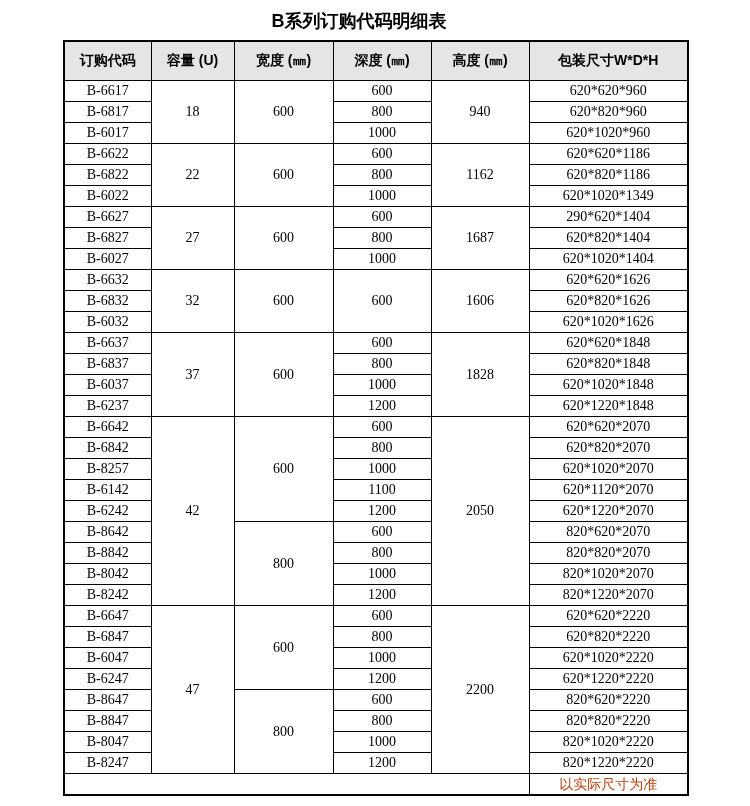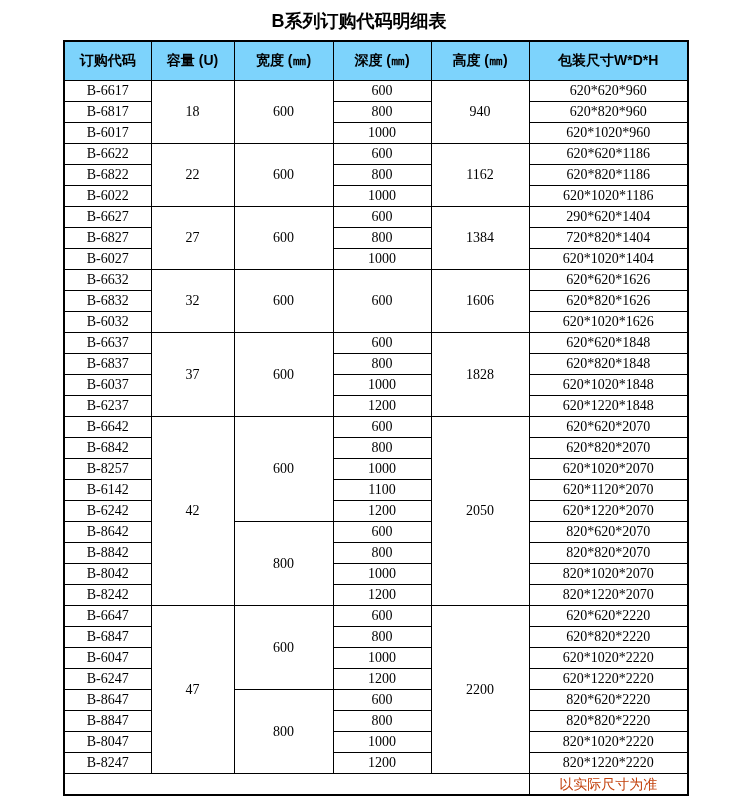--- a/index.html
+++ b/index.html
@@ -17,21 +17,21 @@
     position:absolute;left:63px;top:40px;width:624px;
     border-collapse:collapse;table-layout:fixed;
     border:2px solid #000;
   }
   .spec th,.spec td{
     border:1px solid #000;padding:0;margin:0;
     text-align:center;vertical-align:middle;color:#000;
     overflow:hidden;white-space:nowrap;
   }
   .spec th{
-    height:38px;background:#7dd3fc;
+    height:38px;background:#e5e5e5;
     font-size:14px;font-weight:bold;
     font-family:"Liberation Sans","DejaVu Sans",sans-serif;
   }
   .spec td{
     height:20px;line-height:20px;font-size:14px;background:#ffffff;
   }
   .spec td.note{
     color:#c2410c;
     font-family:"Liberation Sans","DejaVu Sans",sans-serif;
   }
@@ -88,34 +88,34 @@
         <td>620*620*1186</td>
       </tr>
       <tr>
         <td>B-6822</td>
         <td>800</td>
         <td>620*820*1186</td>
       </tr>
       <tr>
         <td>B-6022</td>
         <td>1000</td>
-        <td>620*1020*1186</td>
+        <td>620*1020*1349</td>
       </tr>
       <tr>
         <td>B-6627</td>
         <td rowspan="3">27</td>
         <td rowspan="3">600</td>
         <td>600</td>
-        <td rowspan="3">1384</td>
+        <td rowspan="3">1687</td>
         <td>290*620*1404</td>
       </tr>
       <tr>
         <td>B-6827</td>
         <td>800</td>
-        <td>720*820*1404</td>
+        <td>620*820*1404</td>
       </tr>
       <tr>
         <td>B-6027</td>
         <td>1000</td>
         <td>620*1020*1404</td>
       </tr>
       <tr>
         <td>B-6632</td>
         <td rowspan="3">32</td>
         <td rowspan="3">600</td>

